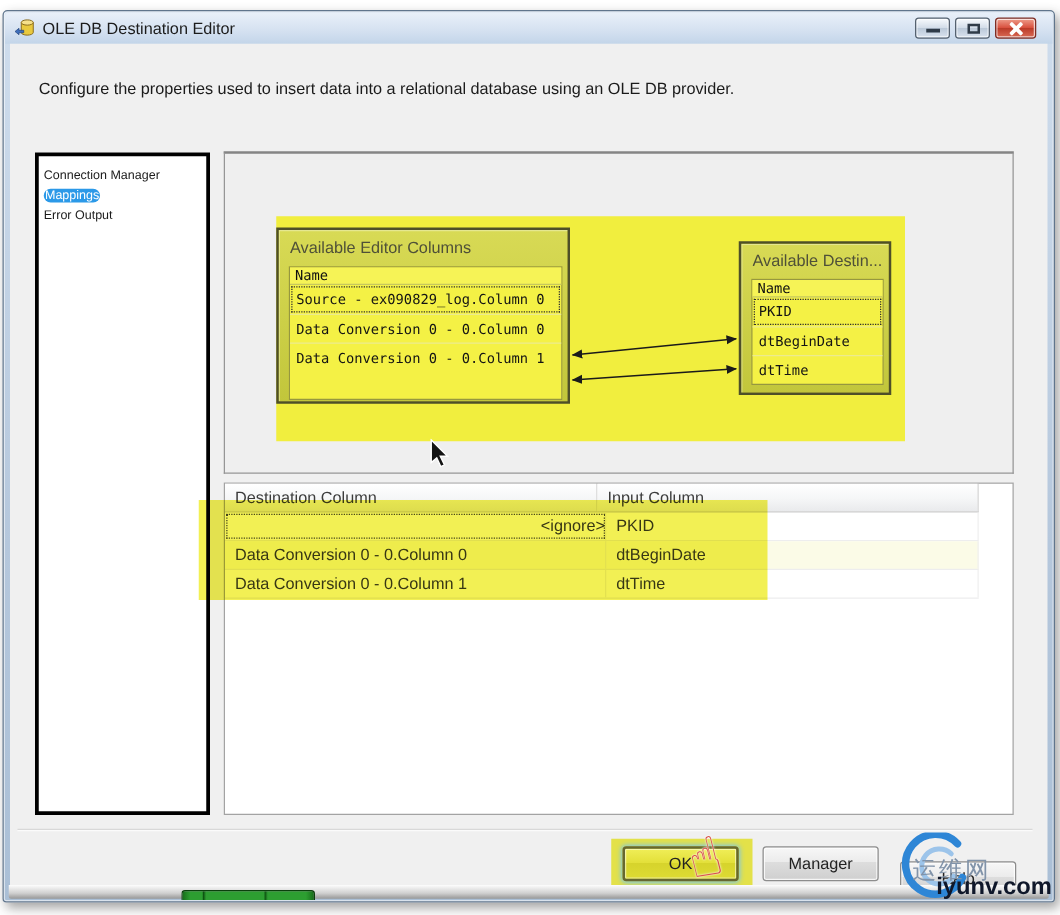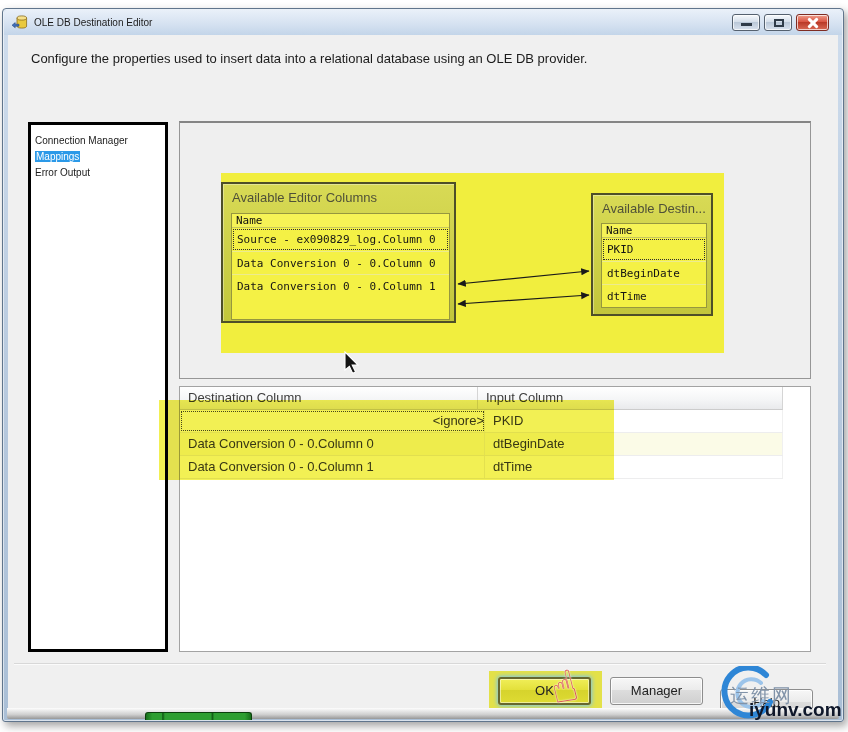--- a/index.html
+++ b/index.html
@@ -10,21 +10,21 @@
   .window { position:absolute; left:2px; top:8px; width:842px; height:714px;
     background:linear-gradient(180deg,#cfdded,#b5c7dc 60%,#aabfd6);
     border:1px solid #60758c; border-radius:4px 4px 3px 3px;
     box-shadow:3px 4px 9px rgba(50,50,50,.45), inset 0 0 0 1px rgba(255,255,255,.55); }
 
   .titlebar { position:absolute; left:1px; top:1px; right:1px; height:25px;
     display:flex; align-items:center; padding-left:7px;
     background:linear-gradient(180deg,#e9f0f9,#d6e2f1 55%,#c3d5e9);
     border-radius:3px 3px 0 0; }
   .app-icon { width:17px; height:17px; display:inline-block; }
-  .title-text { margin-left:6px; font-size:10px; color:#1c1c1c; }
+  .title-text { margin-left:6px; font-size:13px; color:#1c1c1c; }
 
   .winbtns { position:absolute; right:13px; top:4px; display:flex; gap:4px; }
   .wbtn { width:28px; height:17px; border:1px solid #55616f; border-radius:3px;
     background:linear-gradient(180deg,#f7fafd,#d3dde9 48%,#b9c7d7 48%,#d9e2ee);
     position:relative; box-shadow:inset 0 0 0 1px rgba(255,255,255,.7); }
   .wbtn.close { width:33px; border-color:#7e2c23;
     background:linear-gradient(180deg,#f0a violet,#d8503e 48%,#b93826 48%,#d96a55);
     background:linear-gradient(180deg,#ef9f8d,#d8503e 48%,#b93826 48%,#d96a55); }
   .glyph-min { position:absolute; left:8px; bottom:4px; width:11px; height:3px; background:#2f3b48; }
   .glyph-max { position:absolute; left:9px; top:4px; width:10px; height:8px; border:2px solid #2f3b48; background:transparent; }
@@ -34,26 +34,26 @@
   .glyph-close::after  { transform:rotate(-45deg); }
 
   .content { position:absolute; left:5px; right:5px; top:26px; height:675px; background:#f0f0f0; }
   .bottom-frame { position:absolute; left:4px; right:4px; bottom:2px; height:11px;
     background:linear-gradient(180deg,#fdfdfd,#cfcfcf 60%,#979797); border-radius:0 0 2px 2px; }
   .green-sliver { position:absolute; left:142px; top:703px; width:107px; height:8px; z-index:6;
     background:linear-gradient(90deg,#176f1b 0,#2d9e31 6%,#2d9e31 15%,#0d5511 16%,#2d9e31 18%,#2d9e31 62%,#0d5511 63%,#2d9e31 65%,#2d9e31 94%,#176f1b 100%);
     border:1px solid #0a3f0c; border-bottom:none; border-radius:3px 3px 0 0; }
 
   
-  .description { position:absolute; left:23px; top:16px; width:720px; font-size:13px; color:#1b1b1b; }
+  .description { position:absolute; left:23px; top:28px; width:720px; font-size:13px; color:#1b1b1b; }
 
   .nav { position:absolute; left:20px; top:87px; width:140px; height:530px; background:#ffffff;
     border:3px solid #000000; padding-top:8px; font-size:10px; color:#1b1b1b; }
   .nav-item { padding:0 4px; height:16px; line-height:16px; white-space:nowrap; }
-  .nav-item .sel { background:#2b99e8; color:#ffffff; padding:0 1px; }
+  .nav-item .sel { background:#2b99e8; color:#ffffff; padding:0 1px;border-radius:6px; }
 
   .diagram { position:absolute; left:171px; top:86px; width:632px; height:258px;
     background:#efefef; border:1px solid #969696; border-top:2px solid #858585; }
   .hl-band { position:absolute; left:213px; top:138px; width:503px; height:180px; background:#f1ee3e; }
 
   .colbox { position:absolute; background:linear-gradient(180deg,#d8da55,#c2c63b);
     border:2px solid #4e4f28; box-shadow:inset 1px 1px 0 rgba(255,255,255,.35); }
   .colbox-title { position:absolute; left:9px; top:6px; font-size:13px; color:#4f5038; white-space:nowrap; overflow:hidden; }
   .collist { position:absolute; background:#f4f145; border:1px solid #96973f; }
   .collist-header { height:14px; line-height:14px; padding-left:4px; font-family:"DejaVu Sans Mono", monospace;

